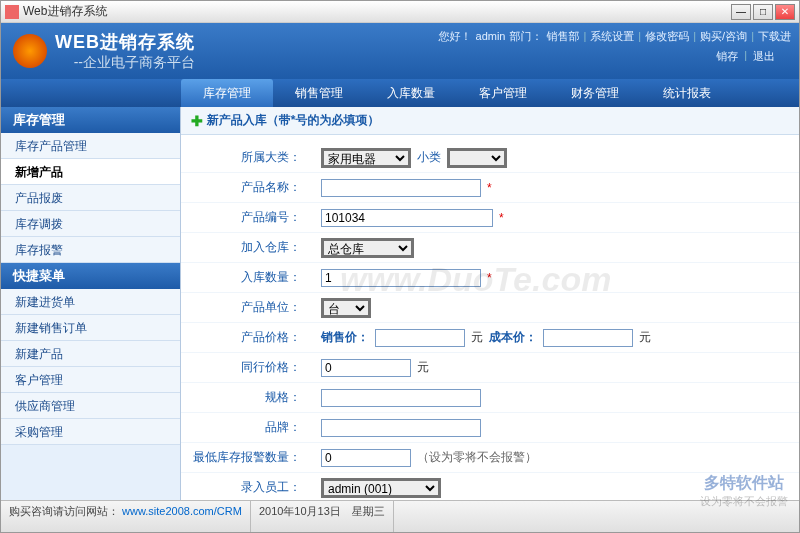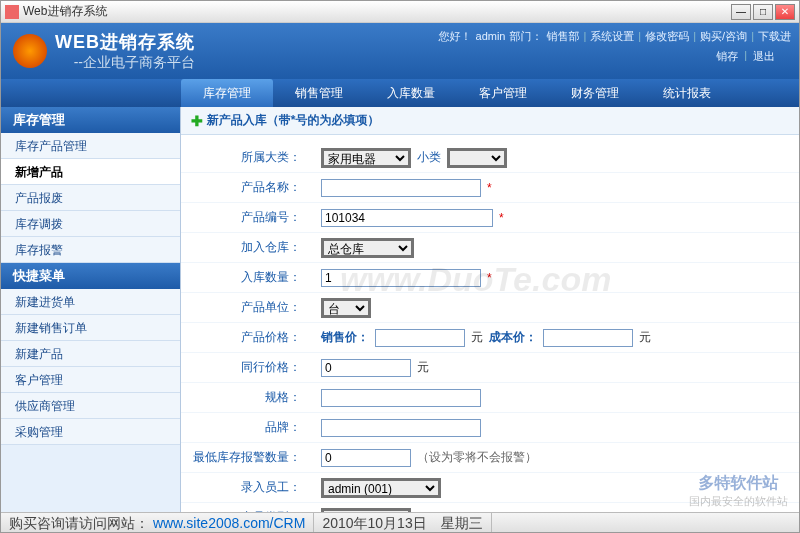--- a/index.html
+++ b/index.html
@@ -45,21 +45,21 @@
 .form-row { display: flex; align-items: center; height: 30px; border-bottom: 1px solid #eff5fb; }
 .form-label { width: 140px; text-align: right; color: #1a5aa8; padding-right: 20px; font-size: 12px; font-family: Liberation Serif, serif; }
 .form-value { flex: 1; display: flex; align-items: center; gap: 6px; font-size: 12px; color: #333; }
 .form-value input[type=text] { height: 18px; border: 1px solid #7a9cc6; padding: 0 3px; font-size: 12px; }
 .form-value select { height: 20px; border: 3px solid #737373; font-size: 12px; }
 .req { color: #d00; }
 .sublabel { color: #1a5aa8; }
 .hint { color: #666; }
 .price-label { color: #1a5aa8; font-weight: bold; }
 
-.statusbar { height: 20px; background: linear-gradient(#f5f5f5,#e0e0e0); border-top: 1px solid #bbb; display: flex; align-items: center; font-size: 14px; color: #444; }
+.statusbar { height: 32px; background: linear-gradient(#f5f5f5,#e0e0e0); border-top: 1px solid #bbb; display: flex; align-items: center; font-size: 11px; color: #444; }
 .status-seg { padding: 0 8px; border-right: 1px solid #bbb; height: 100%; line-height: 20px; }
 
 .watermark { position: absolute; pointer-events: none; font-size: 34px; color: rgba(0,0,0,0.08); font-style: italic; font-weight: bold; left: 340px; top: 260px; }
 .watermark2 { position: absolute; right: 12px; bottom: 24px; font-size: 11px; color: rgba(0,0,0,0.25); text-align: center; }
 .container { position: relative; }
 </style>
 </head>
 <body>
 
 <div class="container">
@@ -241,15 +241,15 @@
       <span>购买咨询请访问网站：</span>
       <span style="color:#06c">www.site2008.com/CRM</span>
     </div>
     <div class="status-seg">2010年10月13日　星期三</div>
   </div>
 </div>
 
 <div class="watermark">www.DuoTe.com</div>
 <div class="watermark2">
   <div style="font-size:16px;font-weight:bold;color:rgba(50,100,180,0.5)">多特软件站</div>
-  <div>国内最安全的软件站</div>
+  <div>设为零将不会报警</div>
 </div>
 </div>
 
 </body></html>

